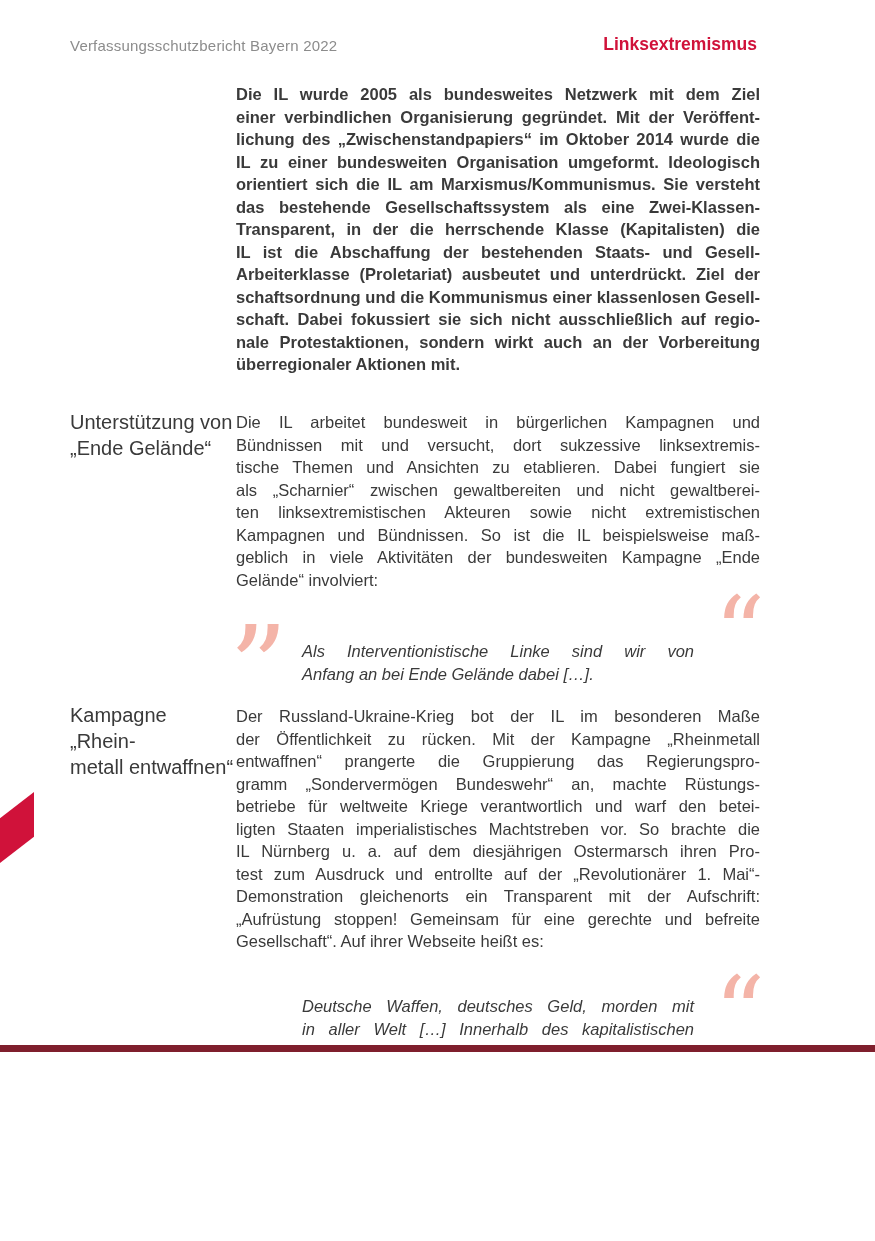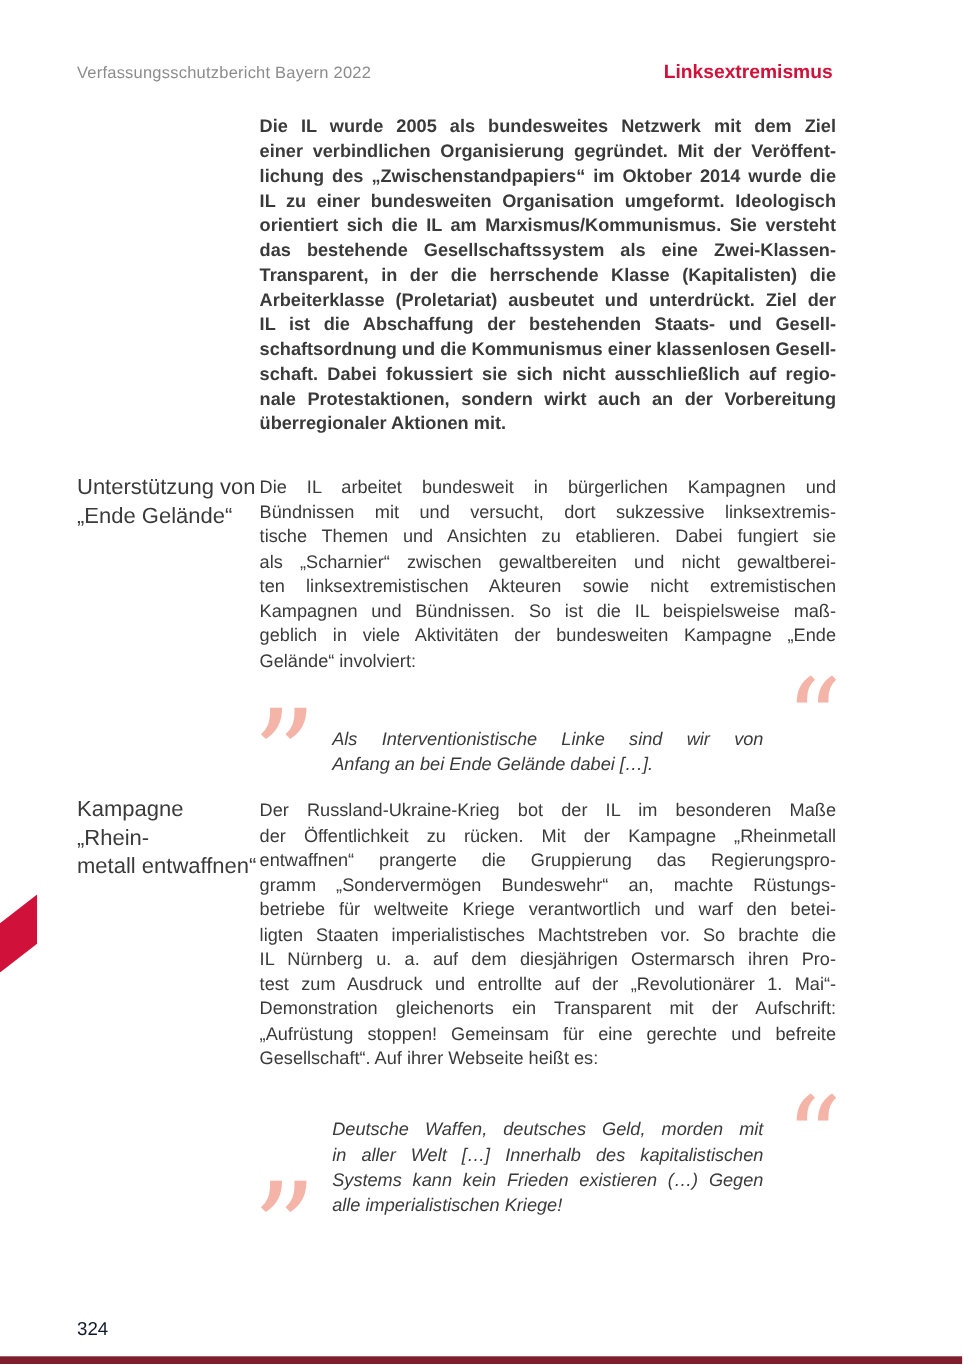--- a/index.html
+++ b/index.html
@@ -1,23 +1,22 @@
 <!DOCTYPE html>
 <html lang="de" style="--accent: #d0123a; --quote-pink: #f4b4a8; --bottom-bar: #7f1f2d;"><head>
 <meta charset="utf-8">
 <style>
   html,body{margin:0;padding:0;background:#ffffff;}
   .page{
     position:relative;
-    width:875px;height:1219px;
+    width:875px;height:1052px;
     background:#ffffff;
     overflow:hidden;
     font-family:"Liberation Sans",sans-serif;
     color:#3a3a3a;
-    margin-top:21px;
   }
   
   .hdr-left{
     position:absolute;left:70px;top:37px;
     font-size:15px;color:#8c8c8c;letter-spacing:.2px;
   }
   .hdr-right{
     position:absolute;right:118px;top:34px;
     font-size:17.5px;font-weight:700;color:var(--accent,#d0123a);text-align:center;
   }
@@ -84,22 +83,22 @@
   <div class="hdr-right">Linksextremismus</div>
 
   <div class="body-block para1">
       <div class="jline">Die IL wurde 2005 als bundesweites Netzwerk mit dem Ziel</div>
       <div class="jline">einer verbindlichen Organisierung gegründet. Mit der Veröffent-</div>
       <div class="jline">lichung des „Zwischenstandpapiers“ im Oktober 2014 wurde die</div>
       <div class="jline">IL zu einer bundesweiten Organisation umgeformt. Ideologisch</div>
       <div class="jline">orientiert sich die IL am Marxismus/Kommunismus. Sie versteht</div>
       <div class="jline">das bestehende Gesellschaftssystem als eine Zwei-Klassen-</div>
       <div class="jline">Transparent, in der die herrschende Klasse (Kapitalisten) die</div>
+      <div class="jline">IL ist die Abschaffung der bestehenden Staats- und Gesell-</div>
       <div class="jline">Arbeiterklasse (Proletariat) ausbeutet und unterdrückt. Ziel der</div>
-      <div class="jline">IL ist die Abschaffung der bestehenden Staats- und Gesell-</div>
       <div class="jline">schaftsordnung und die Kommunismus einer klassenlosen Gesell-</div>
       <div class="jline">schaft. Dabei fokussiert sie sich nicht ausschließlich auf regio-</div>
       <div class="jline">nale Protestaktionen, sondern wirkt auch an der Vorbereitung</div>
       <div class="jline last">überregionaler Aktionen mit.</div>
     </div>
 
   <div class="margin-note note1">
       <div class="jline">Unterstützung von</div>
       <div class="jline last">„Ende Gelände“</div>
     </div>

